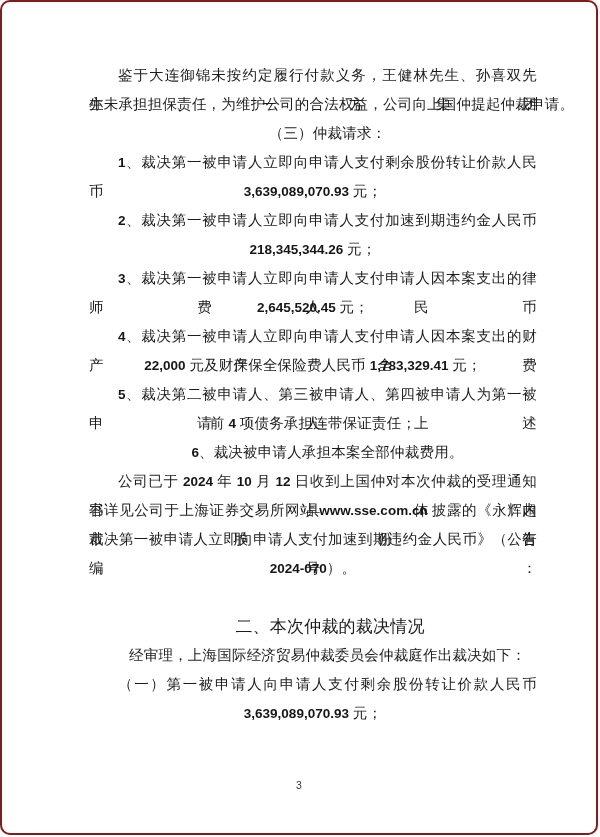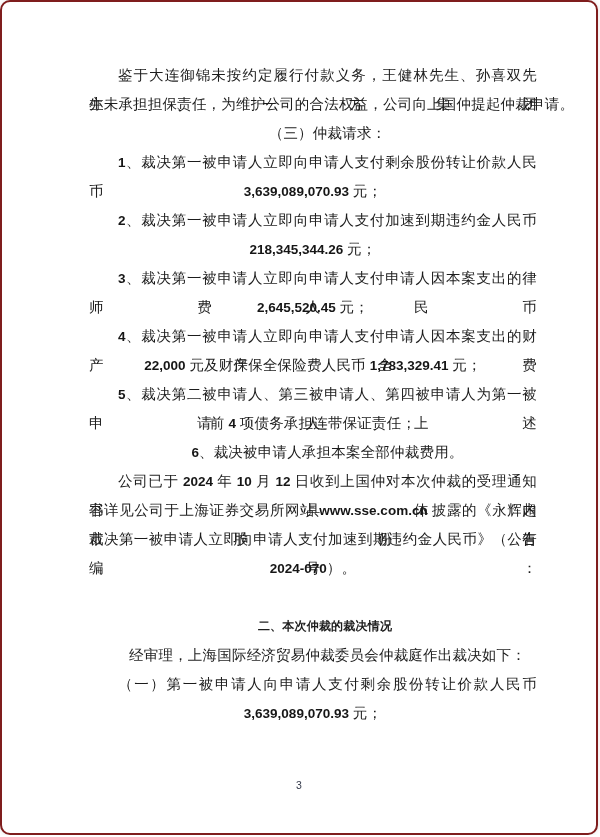--- a/index.html
+++ b/index.html
@@ -40,22 +40,22 @@
     white-space: normal;
   }
   .line.indent {
     text-indent: 2em;
   }
   .line.spacer {
     height: 29px;
   }
   .line.heading {
     font-family: "Liberation Sans", "DejaVu Sans", sans-serif;
-    font-weight: 700;
-    font-size: 12px;
+    font-weight: 400;
+    font-size: 17px;
   }
   .latin {
     font-family: "Liberation Sans", "DejaVu Sans", sans-serif;
     font-weight: 700;
     font-size: 13.5px;
     color: #161616;
     letter-spacing: 0;
   }
   .footer {
     position: absolute;

